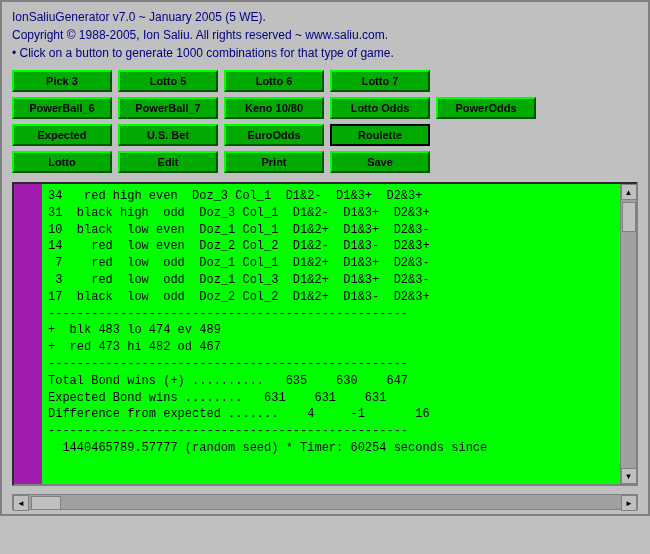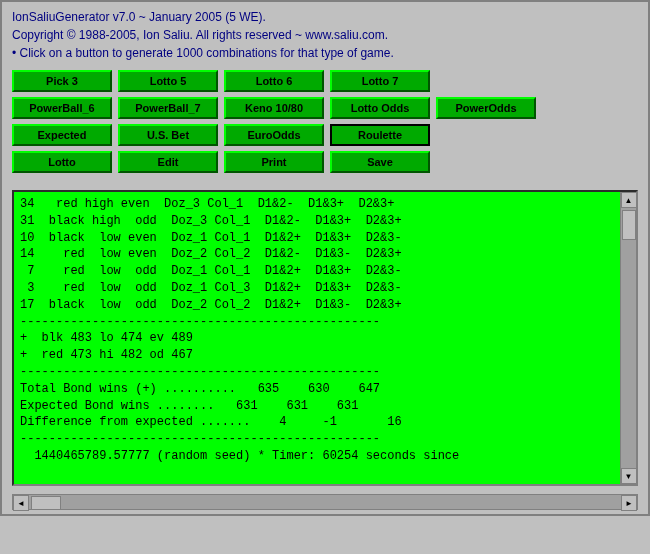--- a/index.html
+++ b/index.html
@@ -52,26 +52,27 @@
       min-width: 100px;
       text-align: center;
       font-family: Arial, sans-serif;
     }
     .btn-roulette {
       border: 2px solid #000;
       background: #00aa00;
     }
     .output-area {
       flex: 1;
-      margin: 8px 10px 8px 10px;
+      margin: 0 10px 8px 10px;
       background: #a21caf;
       border: 2px inset #808080;
       overflow: hidden;
       display: flex;
       position: relative;
+      padding-left: 28px;
     }
     .output-text {
       flex: 1;
       padding: 4px 6px;
       font-family: "Courier New", monospace;
       font-size: 12px;
       color: black;
       background: #00ff00;
       overflow: hidden;
       white-space: pre;

